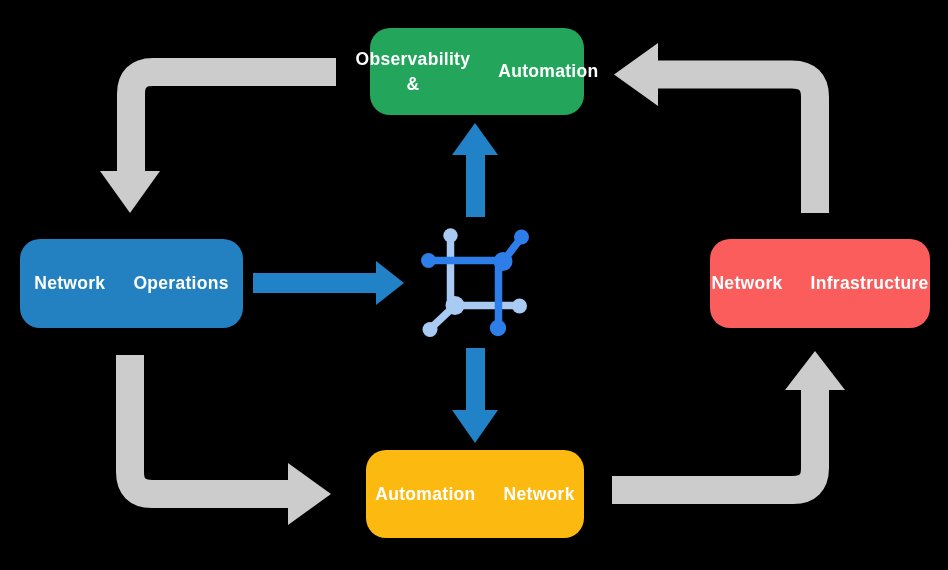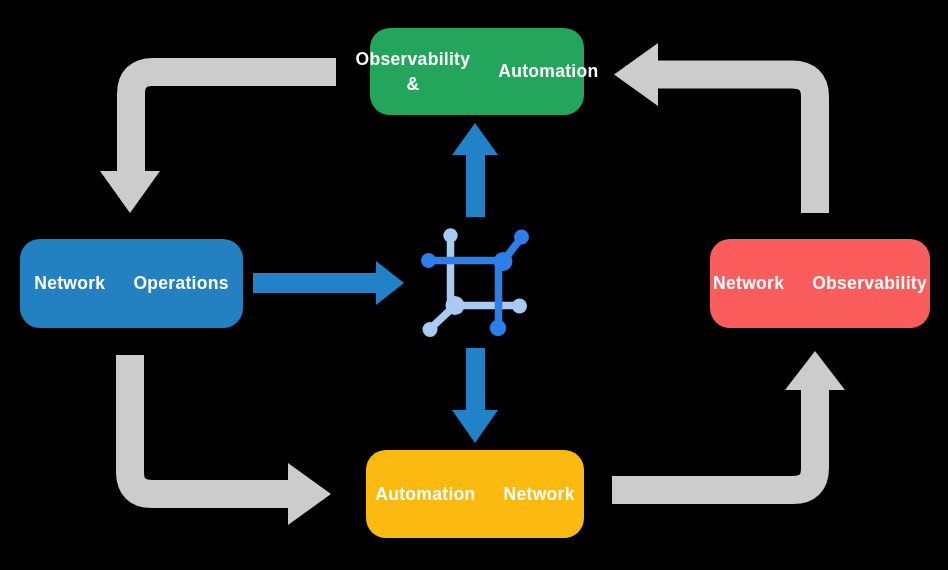--- a/index.html
+++ b/index.html
@@ -83,21 +83,21 @@
     <span>Automation</span>
   </div>
 
   <div class="node node-operations" style="background: rgb(35, 129, 194); color: rgb(255, 255, 255);">
     <span>Network</span>
     <span>Operations</span>
   </div>
 
   <div class="node node-infrastructure" style="background: rgb(251, 93, 93); color: rgb(255, 255, 255);">
     <span>Network</span>
-    <span>Observability</span>
+    <span>Infrastructure</span>
   </div>
 
   <div class="node node-automation" style="background: rgb(252, 186, 16); color: rgb(255, 255, 255); text-align: right;">
     <span>Automation</span>
     <span>Network</span>
   </div>
 
   <svg class="center-icon" viewBox="0 0 125 125">
 
     <g>

